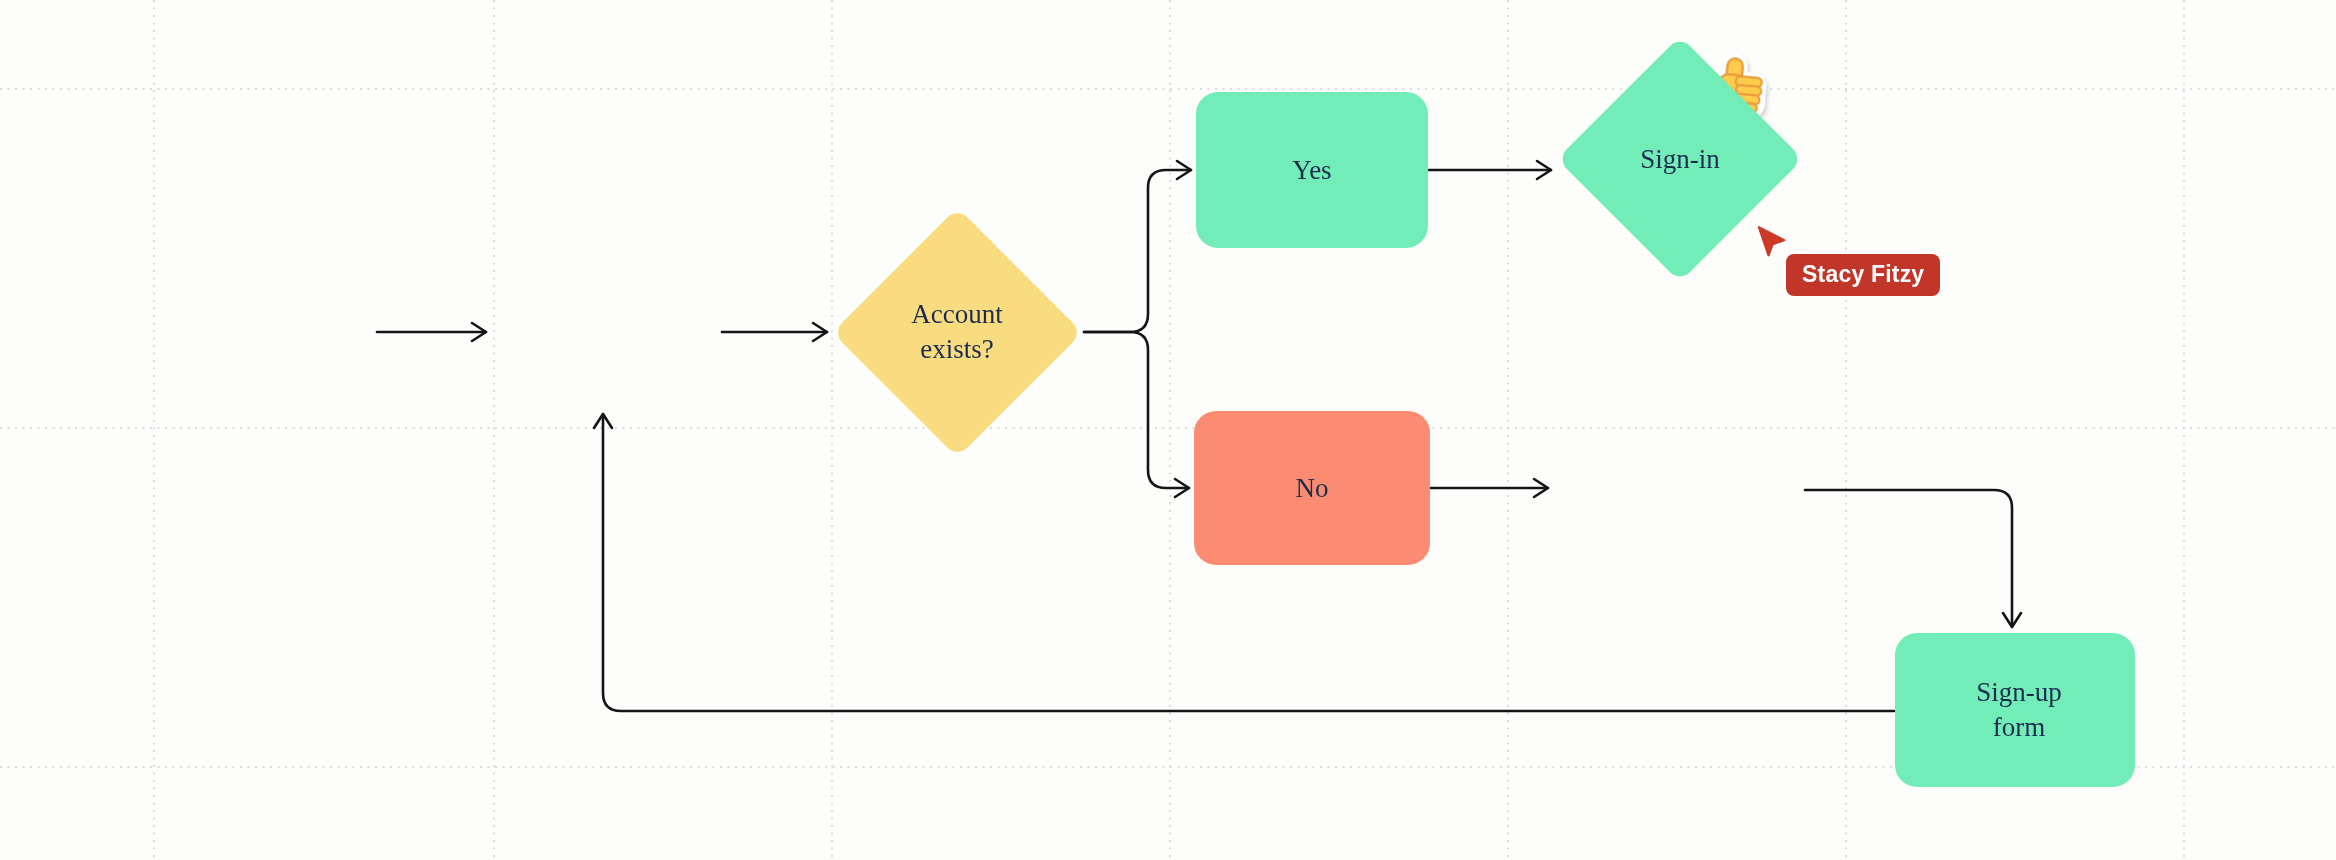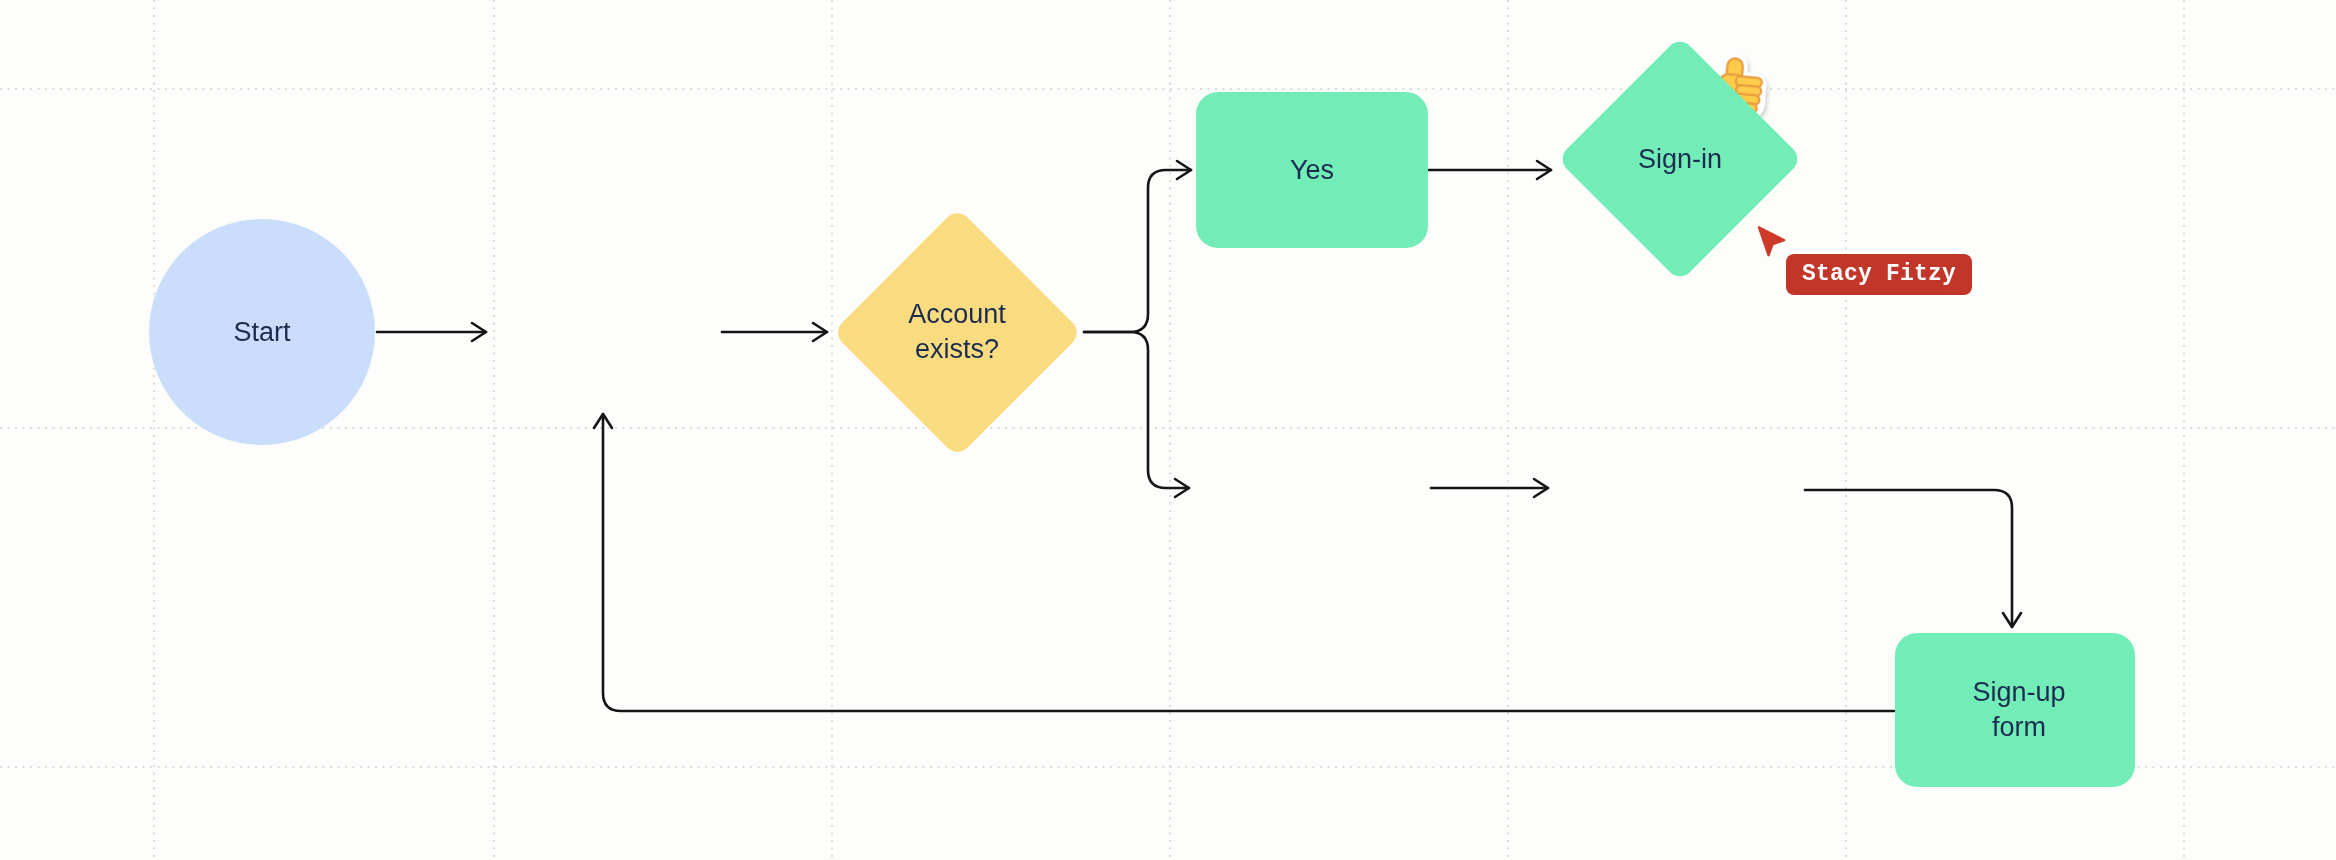--- a/index.html
+++ b/index.html
@@ -35,39 +35,39 @@
     transform:rotate(45deg);
   }
   .node-label{
     position:relative;
     color:var(--ink,#1B2C4F);
     font-size:27px;
     line-height:1.28;
     text-align:center;
     white-space:pre-line;
     z-index:2;
+    font-family:Liberation Serif, serif;
   }
   #reaction-sticker{
     position:absolute;
     filter:drop-shadow(2px 3px 2px rgba(0,0,0,0.18));
   }
   #collab-cursor{
     position:absolute;
     width:34px;height:34px;
   }
   #collab-label{
     position:absolute;
     color:#FFFFFF;
     font-size:23px;
     font-weight:bold;
     padding:7px 16px 8px 16px;
     border-radius:8px;
     white-space:nowrap;
     letter-spacing:0.2px;
-    font-family:Liberation Mono, monospace;
   }
 </style>
 </head>
 <body>
 
 <div id="canvas" style="width: 2336px; height: 860px;">
 
   <svg id="diagram-svg" width="2336" height="860" viewBox="0 0 2336 860">
       <line x1="154" y1="0" x2="154" y2="860" stroke="#DCDCDC" stroke-width="2" stroke-dasharray="2 5.5"></line>
       <line x1="494" y1="0" x2="494" y2="860" stroke="#DCDCDC" stroke-width="2" stroke-dasharray="2 5.5"></line>
@@ -137,35 +137,35 @@
     </g>
   </svg>
 
   <svg id="collab-cursor" viewBox="0 0 32 32" style="left: 1753px; top: 224px;">
     <path d="M5.5 3 L14.6 29.5 L18.6 19.0 L29.5 15.2 Z" stroke-width="2" stroke-linejoin="round" fill="#CE3A28" stroke="#CE3A28"></path>
   </svg>
   <div id="collab-label" style="left: 1786px; top: 254px; background: rgb(194, 54, 42);">
     <span>Stacy Fitzy</span>
   </div>
 
-<div class="node" style="left: 149px; top: 219px; width: 226px; height: 226px;">
-      <div class="shape-ellipse" style="background: rgb(202, 222, 251);"></div>
-      <div class="node-label">Start</div>
-    </div>
     <div class="node" style="left: 832px; top: 207px; width: 250px; height: 250px;">
       <div class="shape-diamond" style="width: 176.777px; height: 176.777px; left: 36.6117px; top: 36.6117px; background: rgb(250, 220, 128);"></div>
       <div class="node-label">Account
 exists?</div>
     </div>
     <div class="node" style="left: 1196px; top: 92px; width: 232px; height: 156px;">
       <div class="shape-rect" style="background: rgb(115, 237, 184);"></div>
       <div class="node-label">Yes</div>
     </div>
     <div class="node" style="left: 1557px; top: 36px; width: 246px; height: 246px;">
       <div class="shape-diamond" style="width: 173.948px; height: 173.948px; left: 36.0259px; top: 36.0259px; background: rgb(115, 237, 184);"></div>
       <div class="node-label">Sign-in</div>
     </div>
+    <div class="node" style="left: 1194px; top: 411px; width: 236px; height: 154px;">
+      <div class="shape-rect" style="background: rgb(251, 140, 114);"></div>
+      <div class="node-label">No</div>
+    </div>
     <div class="node" style="left: 1895px; top: 633px; width: 232px; height: 154px; padding-left: 8px;">
       <div class="shape-rect" style="background: rgb(115, 237, 184);"></div>
       <div class="node-label">Sign-up
 form</div>
     </div>
   </div>
 
 </body></html>

